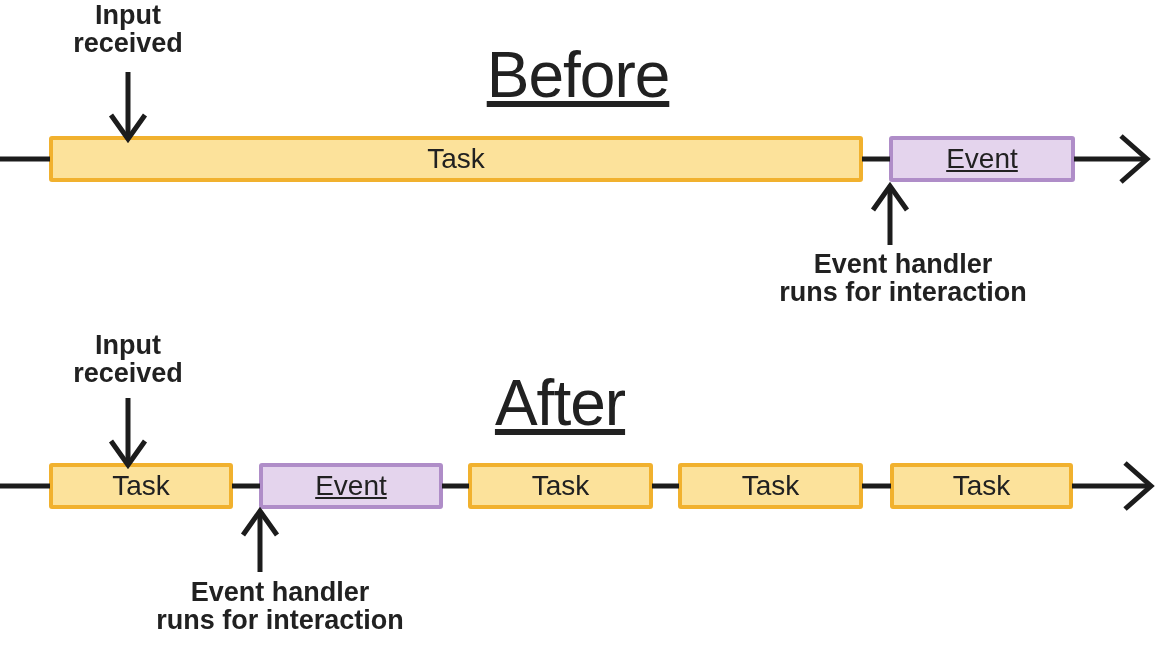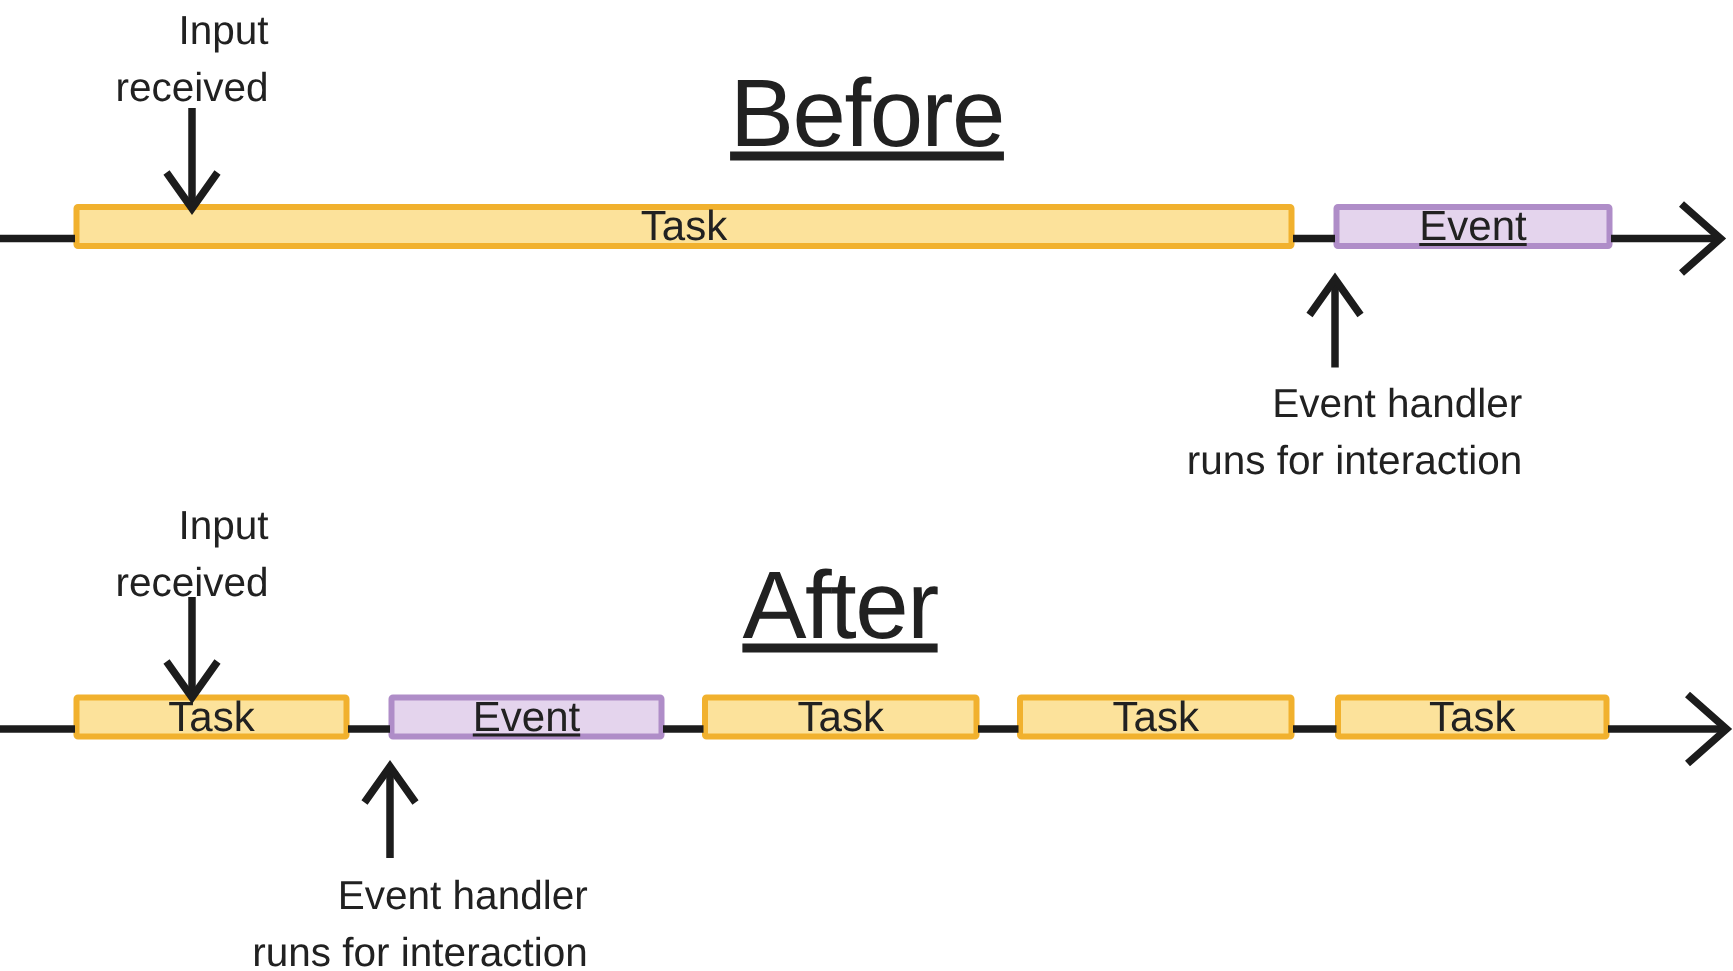--- a/index.html
+++ b/index.html
@@ -24,29 +24,30 @@
     font-weight: 400;
     letter-spacing: -1px;
     color: #212121;
     white-space: nowrap;
     text-decoration: underline;
   }
   .annotation {
     position: absolute;
     transform: translateX(-50%);
     font-size: 27px;
-    line-height: 38px;
-    text-align: right;
+    line-height: 28px;
+    text-align: center;
     white-space: pre-line;
     color: #212121;
+    font-weight: bold;
   }
   .box {
     position: absolute;
     box-sizing: border-box;
-    height: 30px;
+    height: 46px;
     border: 4px solid;
     border-radius: 3px;
     display: flex;
     align-items: center;
     justify-content: center;
   }
   .box.task {
     background: var(--task-fill, #FCE29B);
     border-color: var(--task-border, #F1B12E);
   }

